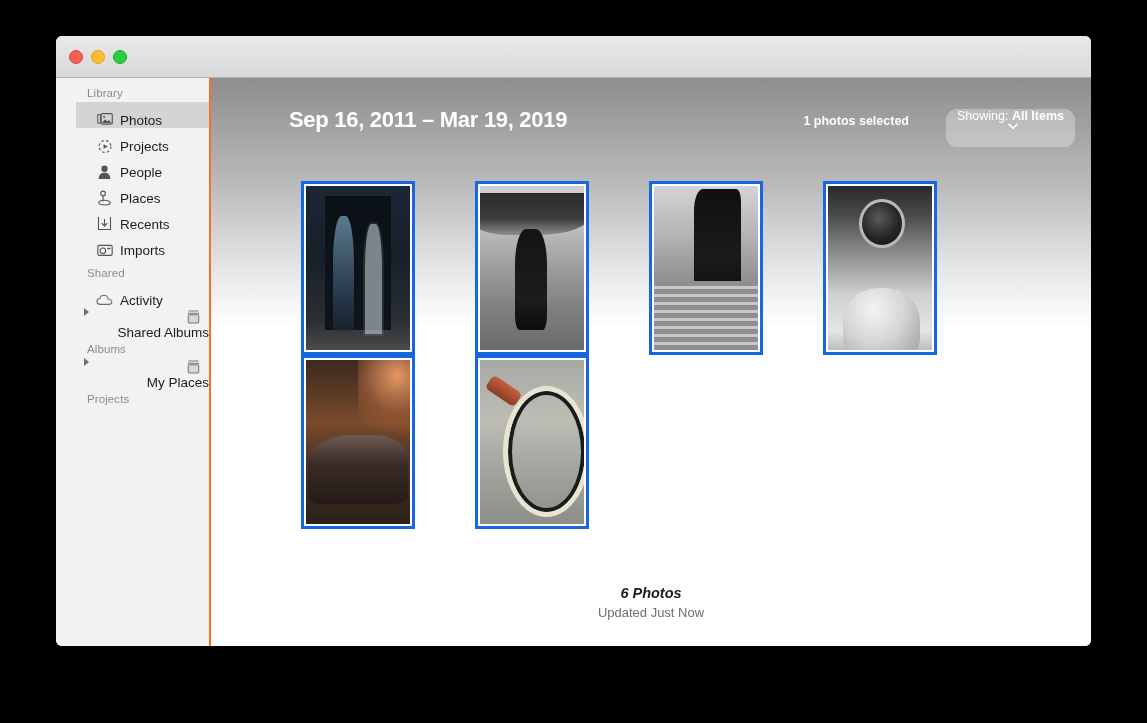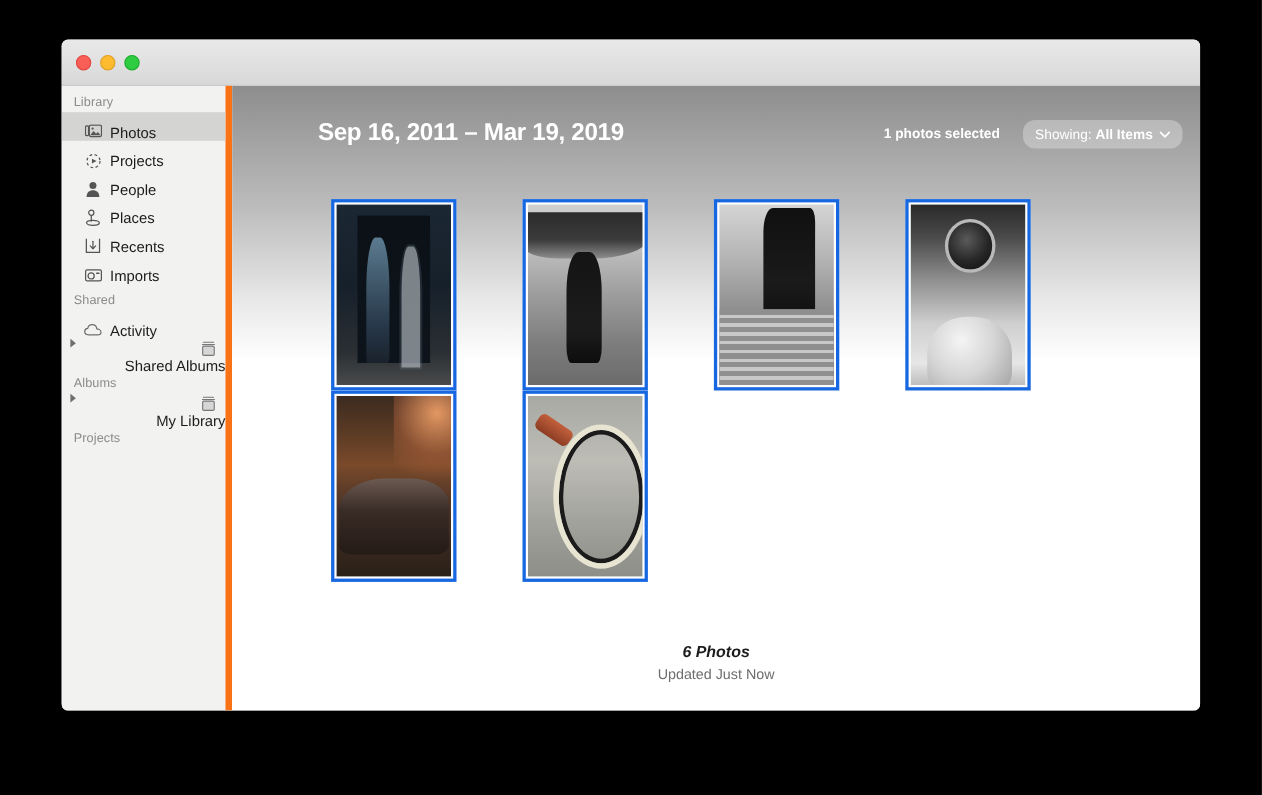--- a/index.html
+++ b/index.html
@@ -147,23 +147,24 @@
     margin-left: 6px;
   }
 
   
   #sidebar {
     position: absolute;
     left: 0; top: 42px;
     width: 155px;
     bottom: 0;
     background: #f2f2f0;
-    border-right: 6px solid #f97316;
+    border-right: 2px solid #f97316;
     box-sizing: border-box;
     overflow: hidden;
+    padding-left: 20px;
   }
 
   .sb-section-title {
     font-size: 11.5px;
     color: #8b8b8b;
     padding: 9px 0 3px 11px;
     letter-spacing: 0.1px;
   }
 
   .sb-item {
@@ -234,27 +235,28 @@
     position: absolute;
     right: 182px; top: 24px;
     font-size: 12.5px;
     font-weight: bold;
     color: #ffffff;
     white-space: nowrap;
   }
   #showing-filter-button {
     position: absolute;
     right: 16px; top: 19px;
-    height: 26px;
+    height: 38px;
     background: rgba(255,255,255,0.30);
     border-radius: 11px;
     display: flex;
     align-items: center;
     padding: 0 11px;
     box-sizing: border-box;
+    flex-direction: column;
   }
   #showing-filter-label {
     font-size: 12.5px;
     color: #ffffff;
     white-space: nowrap;
   }
   #showing-filter-label .fv { font-weight: bold; }
   #showing-chevron { margin-left: 6px; }
 
   
@@ -595,21 +597,21 @@
 
     <div class="sb-item has-disclosure">
       <span class="sb-disclosure"></span>
       <span class="sb-icon">
         <svg width="15" height="16" viewBox="0 0 16 17">
           <path d="M3 2.2 L13 2.2" stroke="#777" stroke-width="1.1" stroke-linecap="round"></path>
           <path d="M2.2 4.4 L13.8 4.4" stroke="#777" stroke-width="1.1" stroke-linecap="round"></path>
           <rect x="2.4" y="6" width="11.2" height="9" rx="1.1" fill="#d6d6d6" stroke="#777" stroke-width="1.1"></rect>
         </svg>
       </span>
-      <span class="sb-label">My Library</span>
+      <span class="sb-label">My Places</span>
     </div>
 
     <div class="sb-section-title">Projects</div>
 
   </div>
 
   <div id="content">
     <div id="content-gradient"></div>
 
     <div id="content-header">

